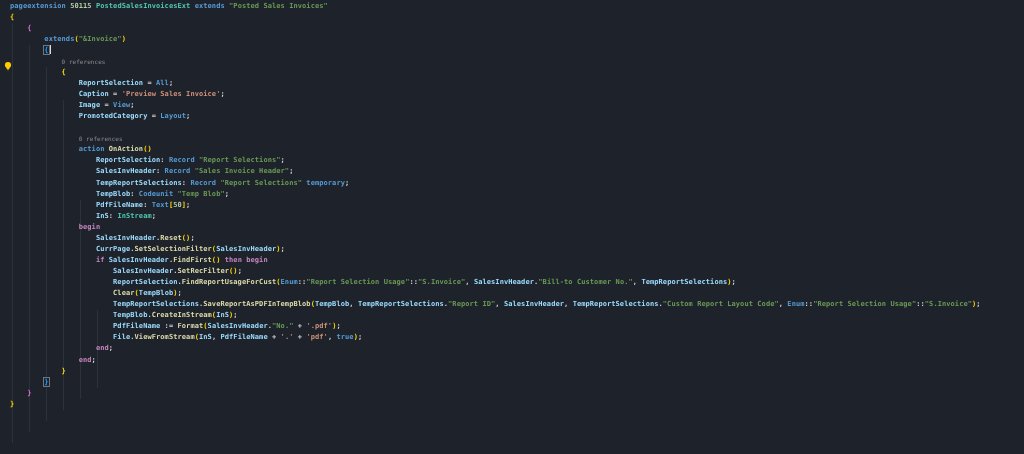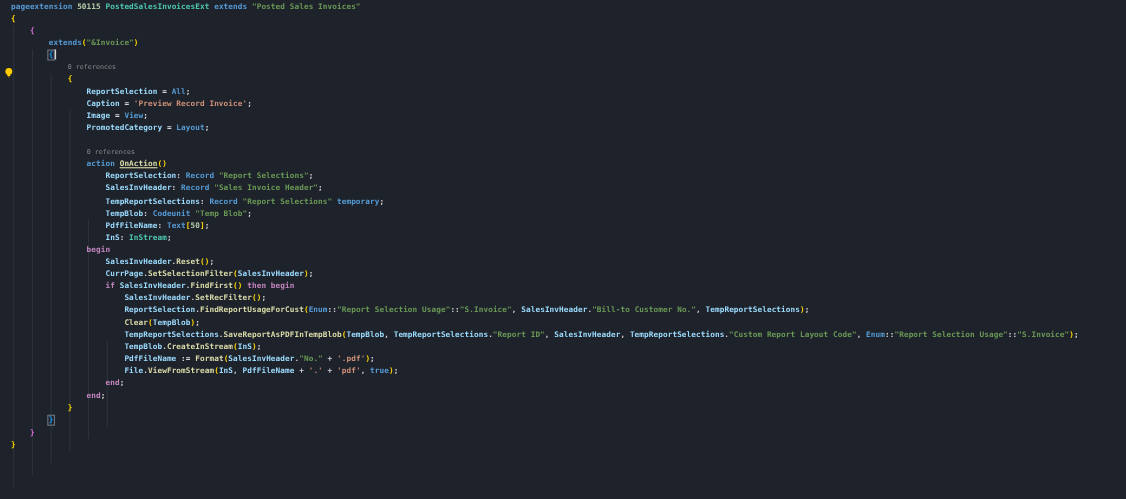--- a/index.html
+++ b/index.html
@@ -42,26 +42,26 @@
     </div>
   <div id="code">
       <div class="line"><span class="tok" style="color: rgb(86, 156, 214);">pageextension</span><span class="tok" style="color: rgb(212, 212, 212);"> </span><span class="tok" style="color: rgb(181, 206, 168);">50115</span><span class="tok" style="color: rgb(212, 212, 212);"> </span><span class="tok" style="color: rgb(78, 201, 176);">PostedSalesInvoicesExt</span><span class="tok" style="color: rgb(212, 212, 212);"> </span><span class="tok" style="color: rgb(86, 156, 214);">extends</span><span class="tok" style="color: rgb(212, 212, 212);"> </span><span class="tok" style="color: rgb(106, 153, 85);">"Posted Sales Invoices"</span></div>
       <div class="line"><span class="tok" style="color: rgb(255, 215, 0);">{</span></div>
       <div class="line"><span class="tok" style="color: rgb(212, 212, 212);">    </span><span class="tok" style="color: rgb(218, 112, 214);">{</span></div>
       <div class="line"><span class="tok" style="color: rgb(212, 212, 212);">        </span><span class="tok" style="color: rgb(86, 156, 214);">extends</span><span class="tok" style="color: rgb(255, 215, 0);">(</span><span class="tok" style="color: rgb(106, 153, 85);">"&amp;Invoice"</span><span class="tok" style="color: rgb(255, 215, 0);">)</span></div>
       <div class="line"><span class="tok" style="color: rgb(212, 212, 212);">        </span><span class="tok match" style="color: rgb(23, 159, 255);">{</span><span class="cursor" style="background: rgb(220, 220, 220);"></span></div>
       <div class="line codelens" style="color: rgb(138, 138, 138); padding-left: 51.564px;">0 references</div>
       <div class="line"><span class="tok" style="color: rgb(212, 212, 212);">            </span><span class="tok" style="color: rgb(255, 215, 0);">{</span></div>
       <div class="line"><span class="tok" style="color: rgb(212, 212, 212);">                </span><span class="tok" style="color: rgb(156, 220, 254);">ReportSelection</span><span class="tok" style="color: rgb(212, 212, 212);"> = </span><span class="tok" style="color: rgb(86, 156, 214);">All</span><span class="tok" style="color: rgb(212, 212, 212);">;</span></div>
-      <div class="line"><span class="tok" style="color: rgb(212, 212, 212);">                </span><span class="tok" style="color: rgb(156, 220, 254);">Caption</span><span class="tok" style="color: rgb(212, 212, 212);"> = </span><span class="tok" style="color: rgb(206, 145, 120);">'Preview Record Invoice'</span><span class="tok" style="color: rgb(212, 212, 212);">;</span></div>
+      <div class="line"><span class="tok" style="color: rgb(212, 212, 212);">                </span><span class="tok" style="color: rgb(156, 220, 254);">Caption</span><span class="tok" style="color: rgb(212, 212, 212);"> = </span><span class="tok" style="color: rgb(206, 145, 120);">'Preview Sales Invoice'</span><span class="tok" style="color: rgb(212, 212, 212);">;</span></div>
       <div class="line"><span class="tok" style="color: rgb(212, 212, 212);">                </span><span class="tok" style="color: rgb(156, 220, 254);">Image</span><span class="tok" style="color: rgb(212, 212, 212);"> = </span><span class="tok" style="color: rgb(86, 156, 214);">View</span><span class="tok" style="color: rgb(212, 212, 212);">;</span></div>
       <div class="line"><span class="tok" style="color: rgb(212, 212, 212);">                </span><span class="tok" style="color: rgb(156, 220, 254); text-align: center;">PromotedCategory</span><span class="tok" style="color: rgb(212, 212, 212);"> = </span><span class="tok" style="color: rgb(86, 156, 214);">Layout</span><span class="tok" style="color: rgb(212, 212, 212);">;</span></div>
       <div class="line"></div>
       <div class="line codelens" style="color: rgb(138, 138, 138); padding-left: 68.752px;">0 references</div>
-      <div class="line"><span class="tok" style="color: rgb(212, 212, 212);">                </span><span class="tok" style="color: rgb(86, 156, 214);">action</span><span class="tok" style="color: rgb(212, 212, 212);"> </span><span class="tok" style="color: rgb(220, 220, 170); text-decoration: underline;">OnAction</span><span class="tok" style="color: rgb(255, 215, 0);">()</span></div>
+      <div class="line"><span class="tok" style="color: rgb(212, 212, 212);">                </span><span class="tok" style="color: rgb(86, 156, 214);">action</span><span class="tok" style="color: rgb(212, 212, 212);"> </span><span class="tok" style="color: rgb(220, 220, 170);">OnAction</span><span class="tok" style="color: rgb(255, 215, 0);">()</span></div>
       <div class="line"><span class="tok" style="color: rgb(212, 212, 212);">                    </span><span class="tok" style="color: rgb(156, 220, 254);">ReportSelection</span><span class="tok" style="color: rgb(212, 212, 212);">: </span><span class="tok" style="color: rgb(86, 156, 214);">Record</span><span class="tok" style="color: rgb(212, 212, 212);"> </span><span class="tok" style="color: rgb(106, 153, 85);">"Report Selections"</span><span class="tok" style="color: rgb(212, 212, 212);">;</span></div>
       <div class="line"><span class="tok" style="color: rgb(212, 212, 212);">                    </span><span class="tok" style="color: rgb(156, 220, 254);">SalesInvHeader</span><span class="tok" style="color: rgb(212, 212, 212);">: </span><span class="tok" style="color: rgb(86, 156, 214);">Record</span><span class="tok" style="color: rgb(212, 212, 212);"> </span><span class="tok" style="color: rgb(106, 153, 85);">"Sales Invoice Header"</span><span class="tok" style="color: rgb(212, 212, 212);">;</span></div>
       <div class="line"><span class="tok" style="color: rgb(212, 212, 212);">                    </span><span class="tok" style="color: rgb(156, 220, 254);">TempReportSelections</span><span class="tok" style="color: rgb(212, 212, 212);">: </span><span class="tok" style="color: rgb(86, 156, 214);">Record</span><span class="tok" style="color: rgb(212, 212, 212);"> </span><span class="tok" style="color: rgb(106, 153, 85);">"Report Selections"</span><span class="tok" style="color: rgb(212, 212, 212);"> </span><span class="tok" style="color: rgb(86, 156, 214);">temporary</span><span class="tok" style="color: rgb(212, 212, 212);">;</span></div>
       <div class="line"><span class="tok" style="color: rgb(212, 212, 212);">                    </span><span class="tok" style="color: rgb(156, 220, 254);">TempBlob</span><span class="tok" style="color: rgb(212, 212, 212);">: </span><span class="tok" style="color: rgb(86, 156, 214);">Codeunit</span><span class="tok" style="color: rgb(212, 212, 212);"> </span><span class="tok" style="color: rgb(106, 153, 85);">"Temp Blob"</span><span class="tok" style="color: rgb(212, 212, 212);">;</span></div>
       <div class="line"><span class="tok" style="color: rgb(212, 212, 212);">                    </span><span class="tok" style="color: rgb(156, 220, 254);">PdfFileName</span><span class="tok" style="color: rgb(212, 212, 212);">: </span><span class="tok" style="color: rgb(86, 156, 214);">Text</span><span class="tok" style="color: rgb(255, 215, 0);">[</span><span class="tok" style="color: rgb(181, 206, 168);">50</span><span class="tok" style="color: rgb(255, 215, 0);">]</span><span class="tok" style="color: rgb(212, 212, 212);">;</span></div>
       <div class="line"><span class="tok" style="color: rgb(212, 212, 212);">                    </span><span class="tok" style="color: rgb(156, 220, 254);">InS</span><span class="tok" style="color: rgb(212, 212, 212);">: </span><span class="tok" style="color: rgb(78, 201, 176);">InStream</span><span class="tok" style="color: rgb(212, 212, 212);">;</span></div>
       <div class="line"><span class="tok" style="color: rgb(212, 212, 212);">                </span><span class="tok" style="color: rgb(197, 134, 192);">begin</span></div>
       <div class="line"><span class="tok" style="color: rgb(212, 212, 212);">                    </span><span class="tok" style="color: rgb(156, 220, 254);">SalesInvHeader</span><span class="tok" style="color: rgb(212, 212, 212);">.</span><span class="tok" style="color: rgb(220, 220, 170);">Reset</span><span class="tok" style="color: rgb(255, 215, 0);">()</span><span class="tok" style="color: rgb(212, 212, 212);">;</span></div>
       <div class="line"><span class="tok" style="color: rgb(212, 212, 212);">                    </span><span class="tok" style="color: rgb(156, 220, 254);">CurrPage</span><span class="tok" style="color: rgb(212, 212, 212);">.</span><span class="tok" style="color: rgb(220, 220, 170);">SetSelectionFilter</span><span class="tok" style="color: rgb(255, 215, 0);">(</span><span class="tok" style="color: rgb(156, 220, 254);">SalesInvHeader</span><span class="tok" style="color: rgb(255, 215, 0);">)</span><span class="tok" style="color: rgb(212, 212, 212);">;</span></div>
       <div class="line"><span class="tok" style="color: rgb(212, 212, 212);">                    </span><span class="tok" style="color: rgb(197, 134, 192);">if</span><span class="tok" style="color: rgb(212, 212, 212);"> </span><span class="tok" style="color: rgb(156, 220, 254);">SalesInvHeader</span><span class="tok" style="color: rgb(212, 212, 212);">.</span><span class="tok" style="color: rgb(220, 220, 170);">FindFirst</span><span class="tok" style="color: rgb(255, 215, 0);">()</span><span class="tok" style="color: rgb(212, 212, 212);"> </span><span class="tok" style="color: rgb(197, 134, 192);">then</span><span class="tok" style="color: rgb(212, 212, 212);"> </span><span class="tok" style="color: rgb(197, 134, 192);">begin</span></div>

